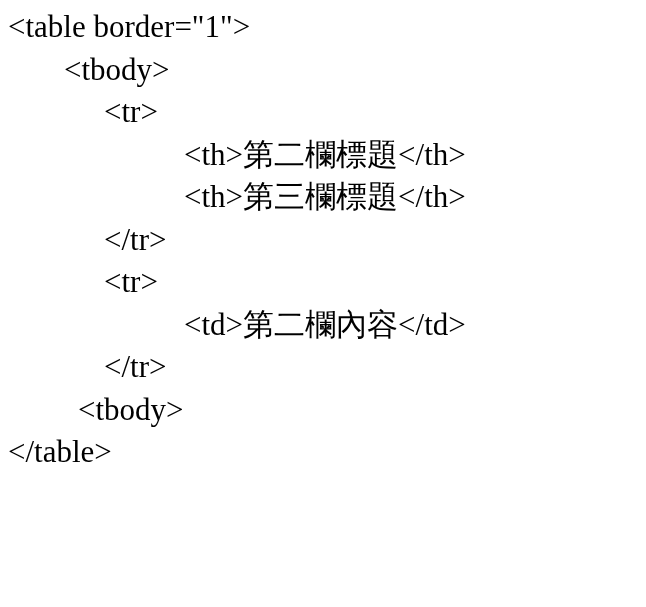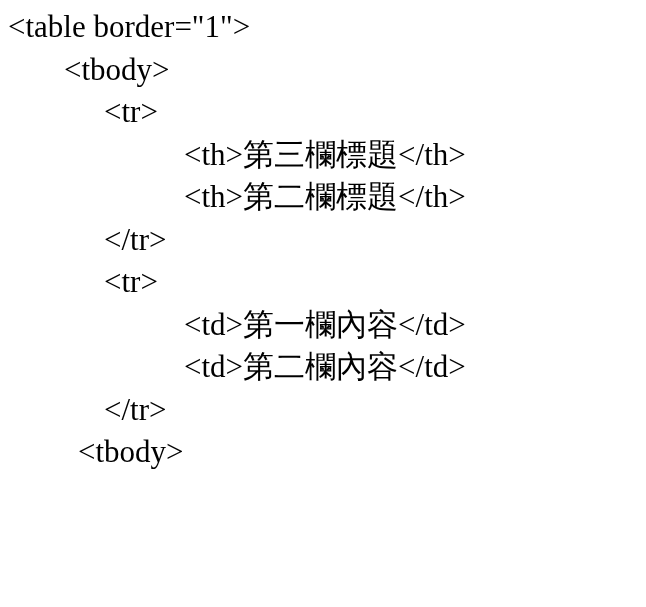--- a/index.html
+++ b/index.html
@@ -28,21 +28,21 @@
   .ind2 { padding-left: 96px; }
   .ind3 { padding-left: 176px; }
 </style>
 </head>
 <body>
 
 <div class="code-block">
   <div class="code-line ind0">&lt;table border="1"&gt;</div>
   <div class="code-line ind1">&lt;tbody&gt;</div>
   <div class="code-line ind2">&lt;tr&gt;</div>
+  <div class="code-line ind3">&lt;th&gt;第二欄標題&lt;/th&gt;</div>
   <div class="code-line ind3">&lt;th&gt;第三欄標題&lt;/th&gt;</div>
-  <div class="code-line ind3">&lt;th&gt;第二欄標題&lt;/th&gt;</div>
   <div class="code-line ind2">&lt;/tr&gt;</div>
   <div class="code-line ind2">&lt;tr&gt;</div>
-  <div class="code-line ind3">&lt;td&gt;第一欄內容&lt;/td&gt;</div>
   <div class="code-line ind3">&lt;td&gt;第二欄內容&lt;/td&gt;</div>
   <div class="code-line ind2">&lt;/tr&gt;</div>
   <div class="code-line ind1b">&lt;tbody&gt;</div>
+  <div class="code-line ind0">&lt;/table&gt;</div>
 </div>
 
 </body></html>

